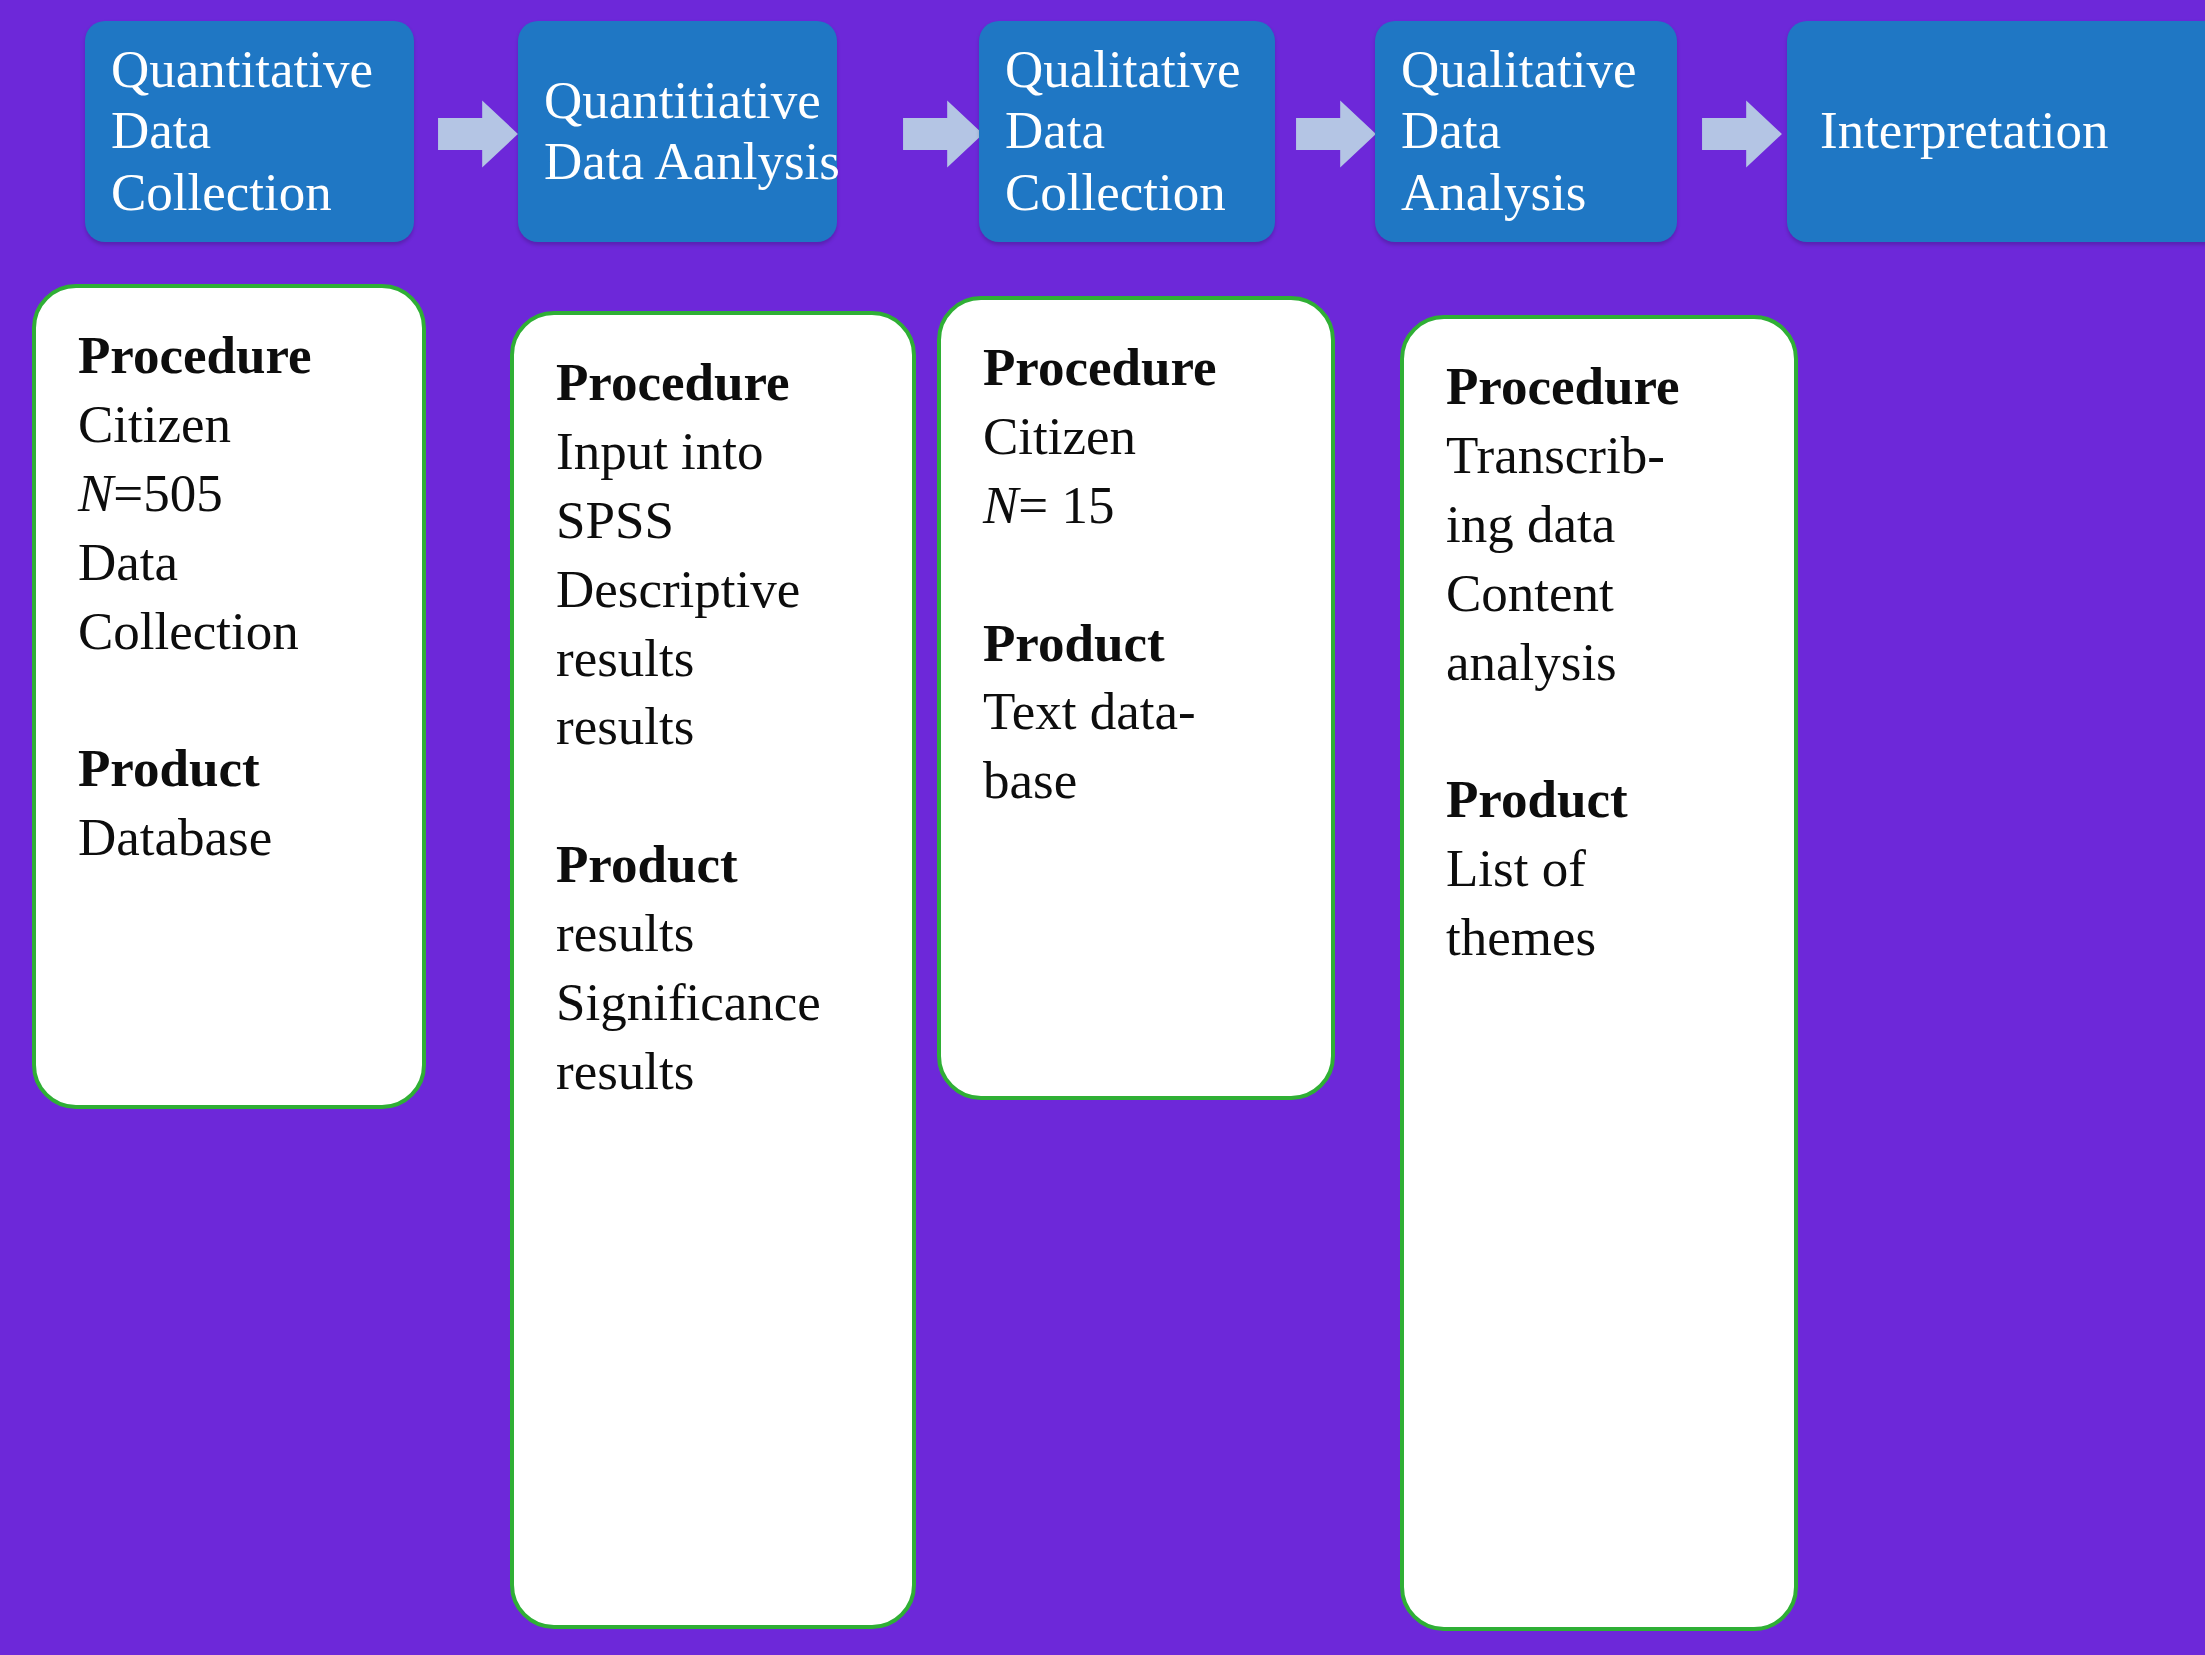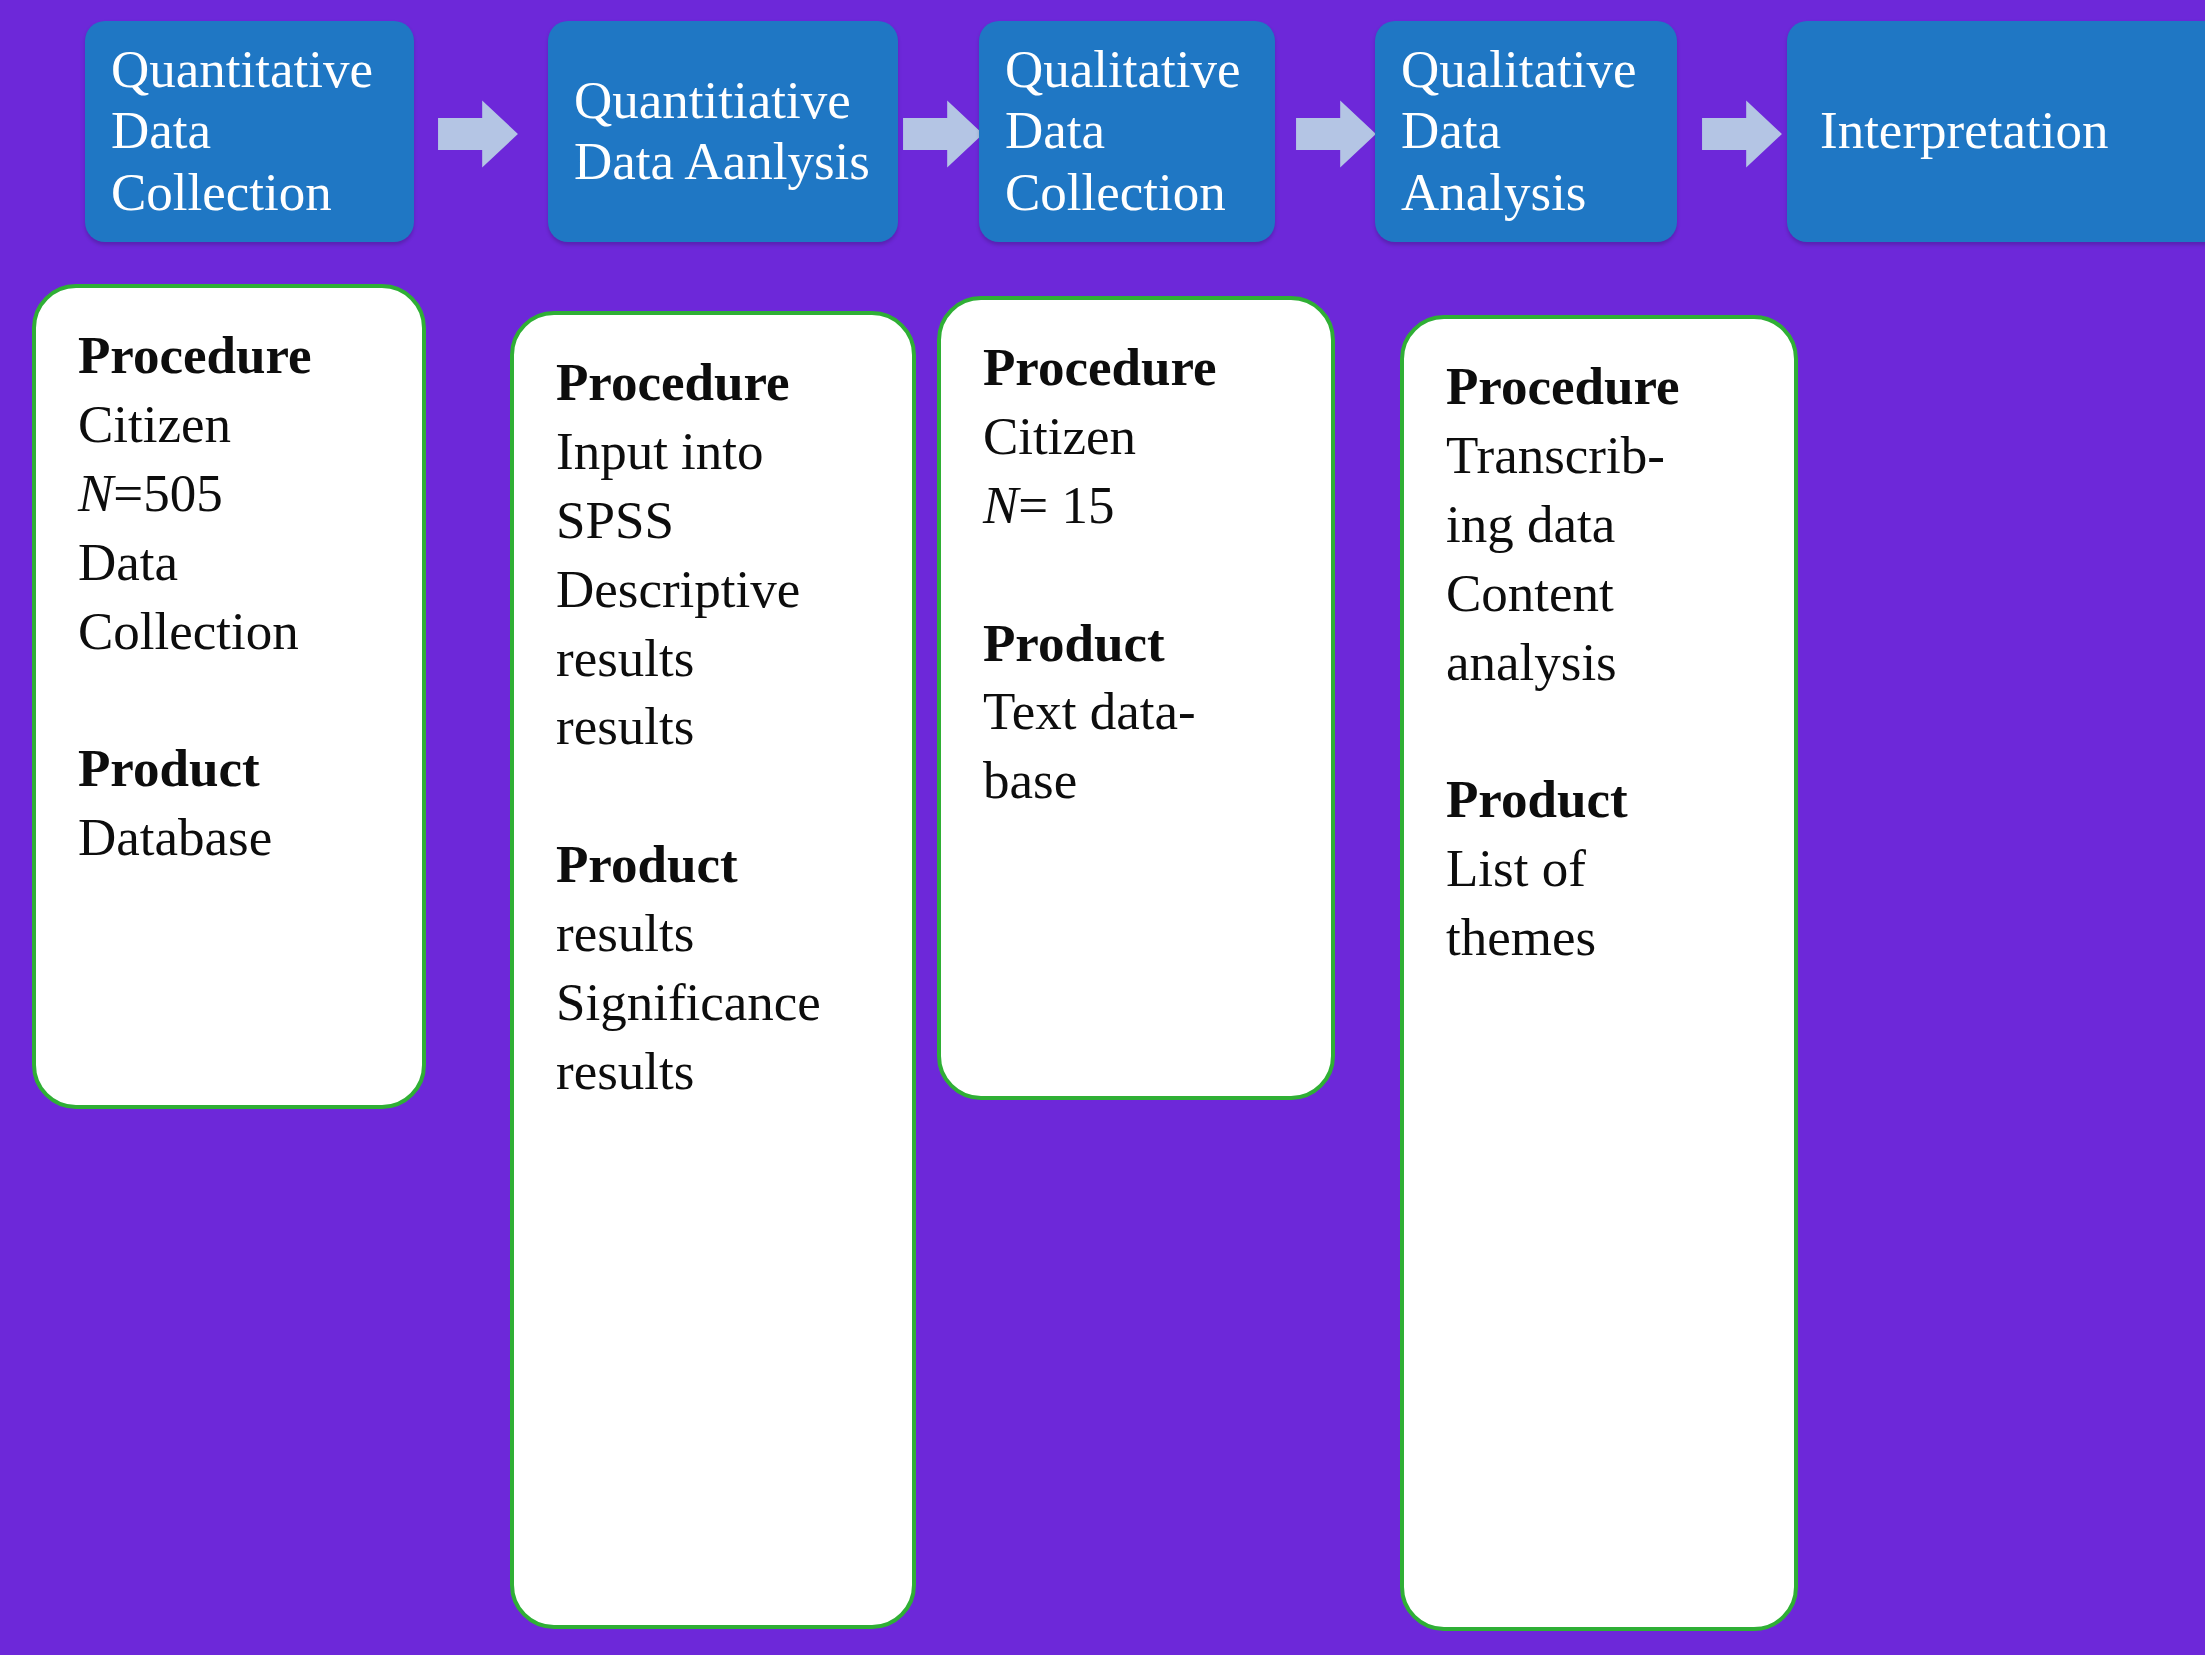--- a/index.html
+++ b/index.html
@@ -74,21 +74,21 @@
     <div class="line">Data</div>
     <div class="line">Collection</div>
   </div>
 
   <div class="arrow" style="left:438px; top:99px; width:80px; height:70px;">
     <svg viewBox="0 0 105 92" xmlns="http://www.w3.org/2000/svg" aria-hidden="true">
       <path d="M0 25 L58 25 L58 2 L105 46 L58 90 L58 67 L0 67 Z" fill="#b4c5e4"></path>
     </svg>
   </div>
 
-  <div class="stage-box" style="left:548px; top:20.5px; width:350px; height:221px;">
+  <div class="stage-box" style="left:518px; top:20.5px; width:319px; height:221px;">
     <div class="line">Quantitiative</div>
     <div class="line">Data Aanlysis</div>
   </div>
 
   <div class="arrow" style="left:903px; top:99px; width:80px; height:70px;">
     <svg viewBox="0 0 105 92" xmlns="http://www.w3.org/2000/svg" aria-hidden="true">
       <path d="M0 25 L58 25 L58 2 L105 46 L58 90 L58 67 L0 67 Z" fill="#b4c5e4"></path>
     </svg>
   </div>
 

